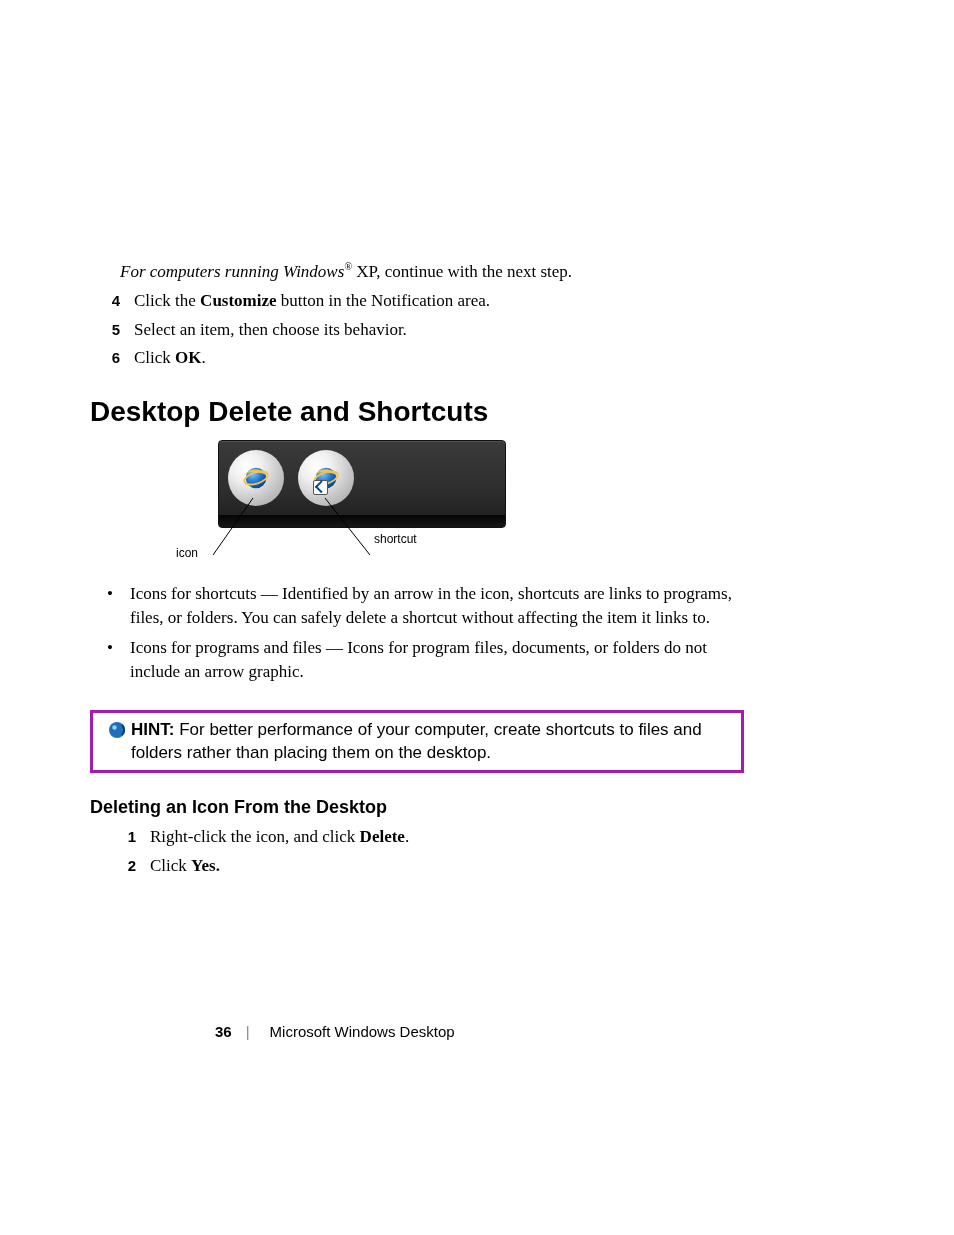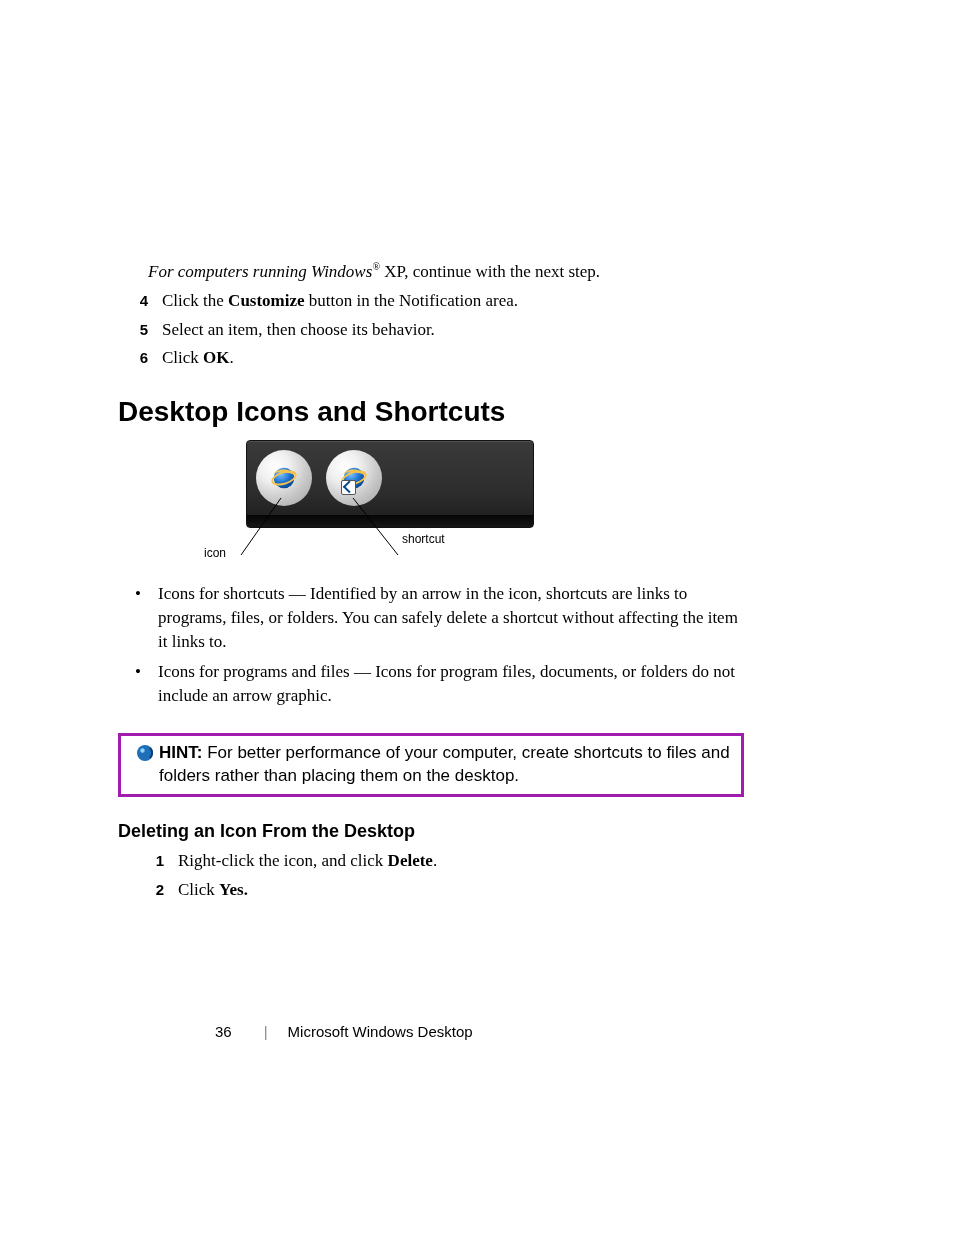--- a/index.html
+++ b/index.html
@@ -8,21 +8,21 @@
     background: #fff;
     width: 954px;
     font-family: Georgia, 'Times New Roman', serif;
     color: #000;
   }
   .page {
     position: relative;
     width: 954px;
     height: 1235px;
     box-sizing: border-box;
-    padding: 260px 210px 0 118px;
+    padding: 260px 210px 0 90px;
   }
   .serif { font-family: Georgia, 'Times New Roman', serif; }
   .cond { font-family: 'Arial Narrow', Arial, sans-serif; letter-spacing: 0; }
   .italic { font-style: italic; }
   .bold { font-weight: 700; }
 
   .intro {
     margin: 0 0 6px 30px;
     font-size: 17px;
     line-height: 1.35;
@@ -96,21 +96,21 @@
   }
   .footer {
     position: absolute;
     left: 215px;
     bottom: 195px;
     font-family: 'Arial Narrow', Arial, sans-serif;
     font-size: 15px;
     display: flex;
     align-items: baseline;
   }
-  .footer .pn { font-weight: 400; margin-right: 32px; }
+  .footer .pn { font-weight: 700; margin-right: 14px; }
   .footer .bar { color: #888; margin-right: 20px; }
 
   
   .figwrap { position: relative; width: 100%; height: 130px; margin: 0 0 12px 0; }
   .taskbar {
     position: absolute;
     left: 128px; top: 0;
     width: 286px; height: 86px;
     border-radius: 4px;
     background: linear-gradient(#3a3a3a,#2d2d2d 60%, #1b1b1b);
@@ -174,21 +174,21 @@
       </span>
     </li>
     <li>
       <span class="num">6</span>
       <span class="serif small">
         <span>Click </span><span class="bold">OK</span><span>.</span>
       </span>
     </li>
   </ol>
 
-  <h2 class="section">Desktop Icons and Shortcuts</h2>
+  <h2 class="section">Desktop Delete and Shortcuts</h2>
 
   <div class="figwrap">
     <div class="taskbar">
       <div class="tbbottom"></div>
     </div>
     <div class="circ left">
       <div class="ie">
         <svg viewBox="0 0 32 32" width="30" height="30">
           <defs>
             <radialGradient id="g1" cx="35%" cy="30%" r="70%">

